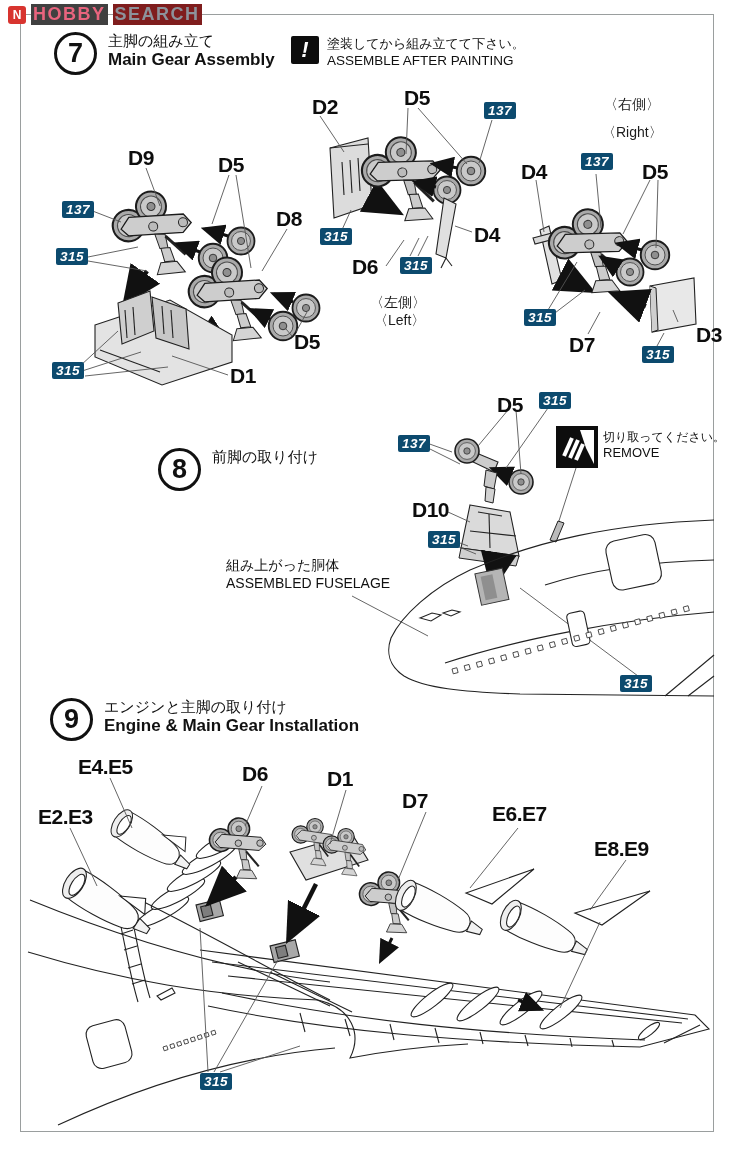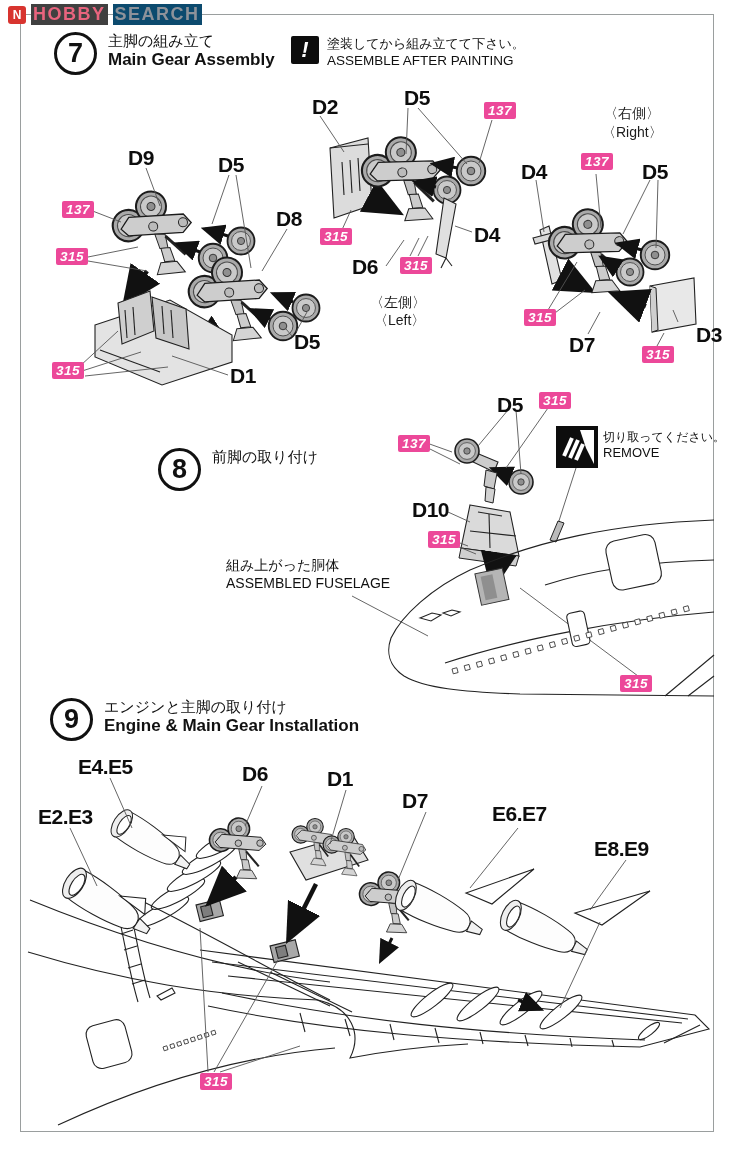--- a/index.html
+++ b/index.html
@@ -4,31 +4,31 @@
 <style>
   html,body{margin:0;padding:0;background:#ffffff;}
   .page{position:relative;width:730px;height:1152px;background:#ffffff;overflow:hidden;
         font-family:"Liberation Sans","DejaVu Sans",sans-serif;color:#111;}
   .bl{position:absolute;background:#9a9e9e;}
   
   .logo{position:absolute;top:4px;left:8px;display:flex;align-items:center;gap:5px;z-index:5;}
   .logo-icon{width:18px;height:18px;background:#d8342f;border-radius:3px;color:#fff;font-weight:800;
              font-size:12px;display:flex;align-items:center;justify-content:center;}
   .logo-hobby{color:#e9647e;font-weight:800;font-size:18px;letter-spacing:1.5px;background:#404040;padding:0 2px;}
-  .logo-search{color:#8d929a;font-weight:800;font-size:18px;letter-spacing:1.5px;background:#0c4a6e;padding:0 2px;}
+  .logo-search{color:#8d929a;font-weight:800;font-size:18px;letter-spacing:1.5px;background:#7f1d1d;padding:0 2px;}
   
   .step{position:absolute;display:flex;gap:11px;align-items:flex-start;z-index:4;}
   .stepcircle{width:37px;height:37px;border:3px solid #111;border-radius:50%;display:flex;
               align-items:center;justify-content:center;font-size:27px;font-weight:800;background:#fff;}
   .steptitle .ja{font-size:15px;font-weight:400;line-height:18px;}
   .steptitle .en{font-size:17px;font-weight:700;line-height:20px;}
   
   .callout{position:absolute;white-space:nowrap;z-index:6;}
   .part{font-size:21px;font-weight:800;color:#0d0d0d;letter-spacing:-0.5px;}
-  .badge{background:#ec4899;color:#fff;font-weight:800;font-style:italic;font-size:13.5px;
+  .badge{background:#0c4a6e;color:#fff;font-weight:800;font-style:italic;font-size:13.5px;
          line-height:17px;padding:0 4px;border-radius:2px;letter-spacing:0.5px;}
   .note{position:absolute;font-size:14px;color:#1c1c1c;z-index:6;white-space:nowrap;}
   .note.small{font-size:14px;}
   
   .warn{position:absolute;left:291px;top:36px;display:flex;gap:8px;align-items:flex-start;z-index:6;}
   .warnicon{width:28px;height:28px;background:#0d0d0d;color:#fff;display:flex;align-items:center;
             justify-content:center;font-weight:800;font-style:italic;font-size:22px;border-radius:2px;}
   .warntext .ja{font-size:13px;line-height:16px;}
   .warntext .en{font-size:13.5px;line-height:17px;}
   
@@ -86,21 +86,21 @@
   <div class="step" style="left:50px;top:698px">
     <div class="stepcircle">9</div>
     <div class="steptitle">
       <div class="ja">エンジンと主脚の取り付け</div>
       <div class="en">Engine &amp; Main Gear Installation</div>
     </div>
   </div>
 
   <div class="note" style="left:370px;top:294px">〈左側〉</div>
   <div class="note small" style="left:374px;top:312px">〈Left〉</div>
-  <div class="note" style="left:604px;top:105px">〈右側〉</div>
+  <div class="note" style="left:604px;top:96px">〈右側〉</div>
   <div class="note small" style="left:602px;top:124px">〈Right〉</div>
 
   <div class="removebox">
     <svg width="42" height="42" viewBox="0 0 42 42">
       <rect x="0" y="0" width="42" height="42" fill="#0d0d0d"></rect>
       <polygon points="24,4 38,4 38,38 30,22" fill="#ffffff"></polygon>
       <g stroke="#ffffff" stroke-width="4">
         <line x1="8" y1="30" x2="16" y2="12"></line>
           <line x1="14" y1="32" x2="22" y2="14"></line>
           <line x1="20" y1="34" x2="27" y2="18"></line>

